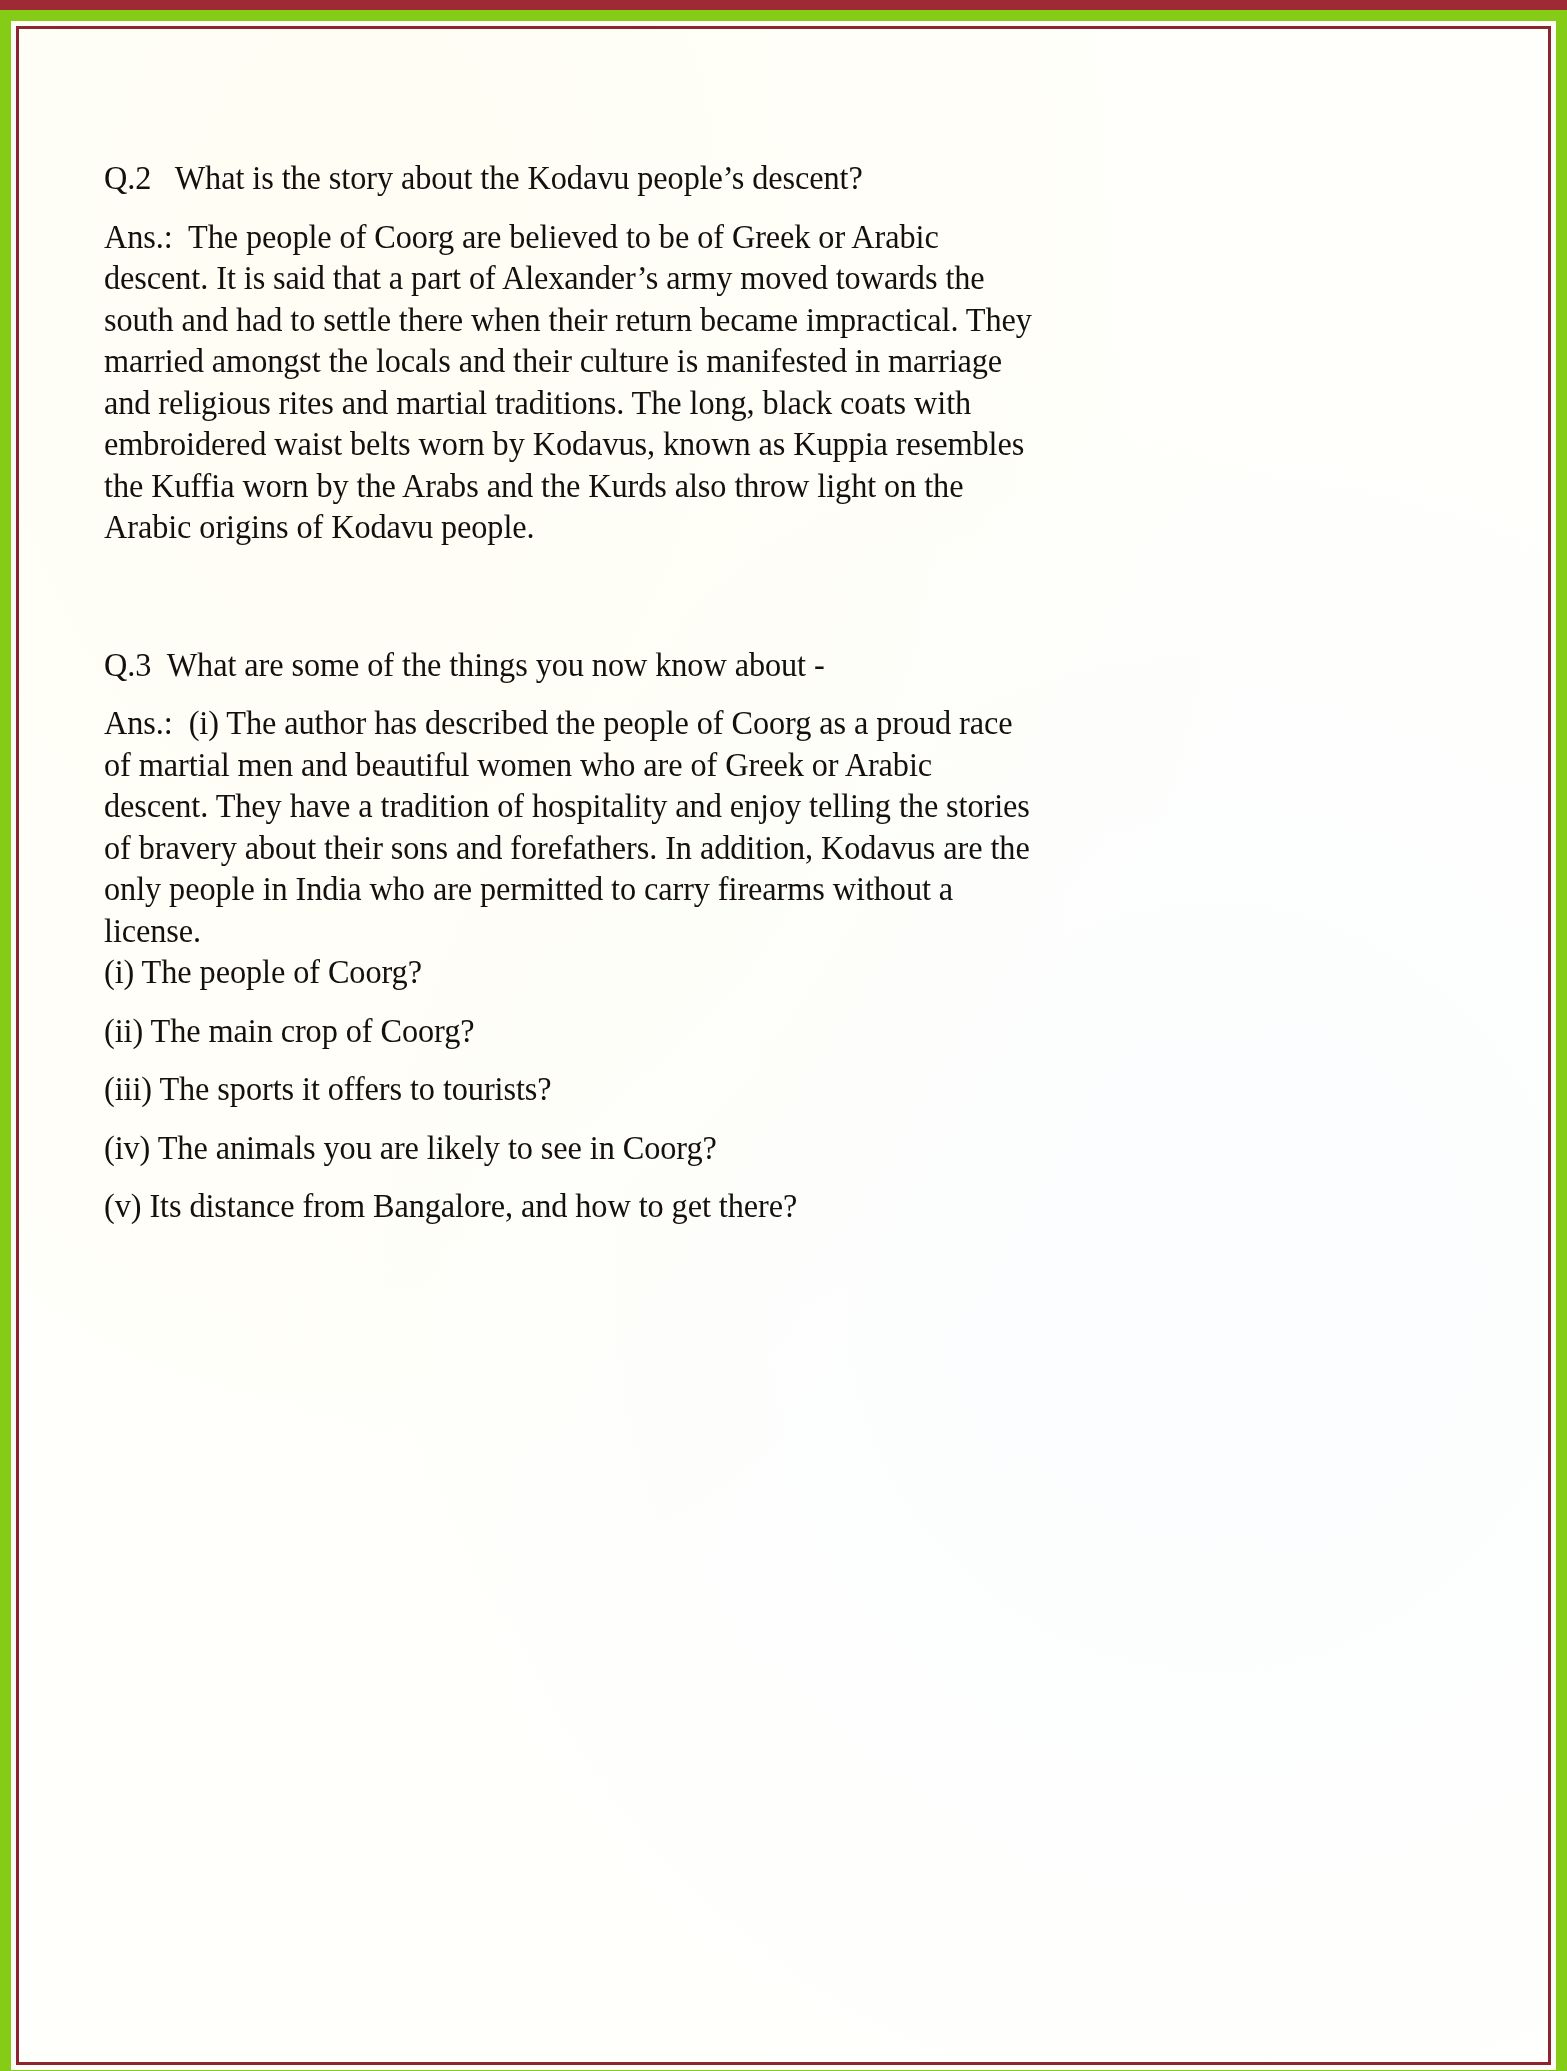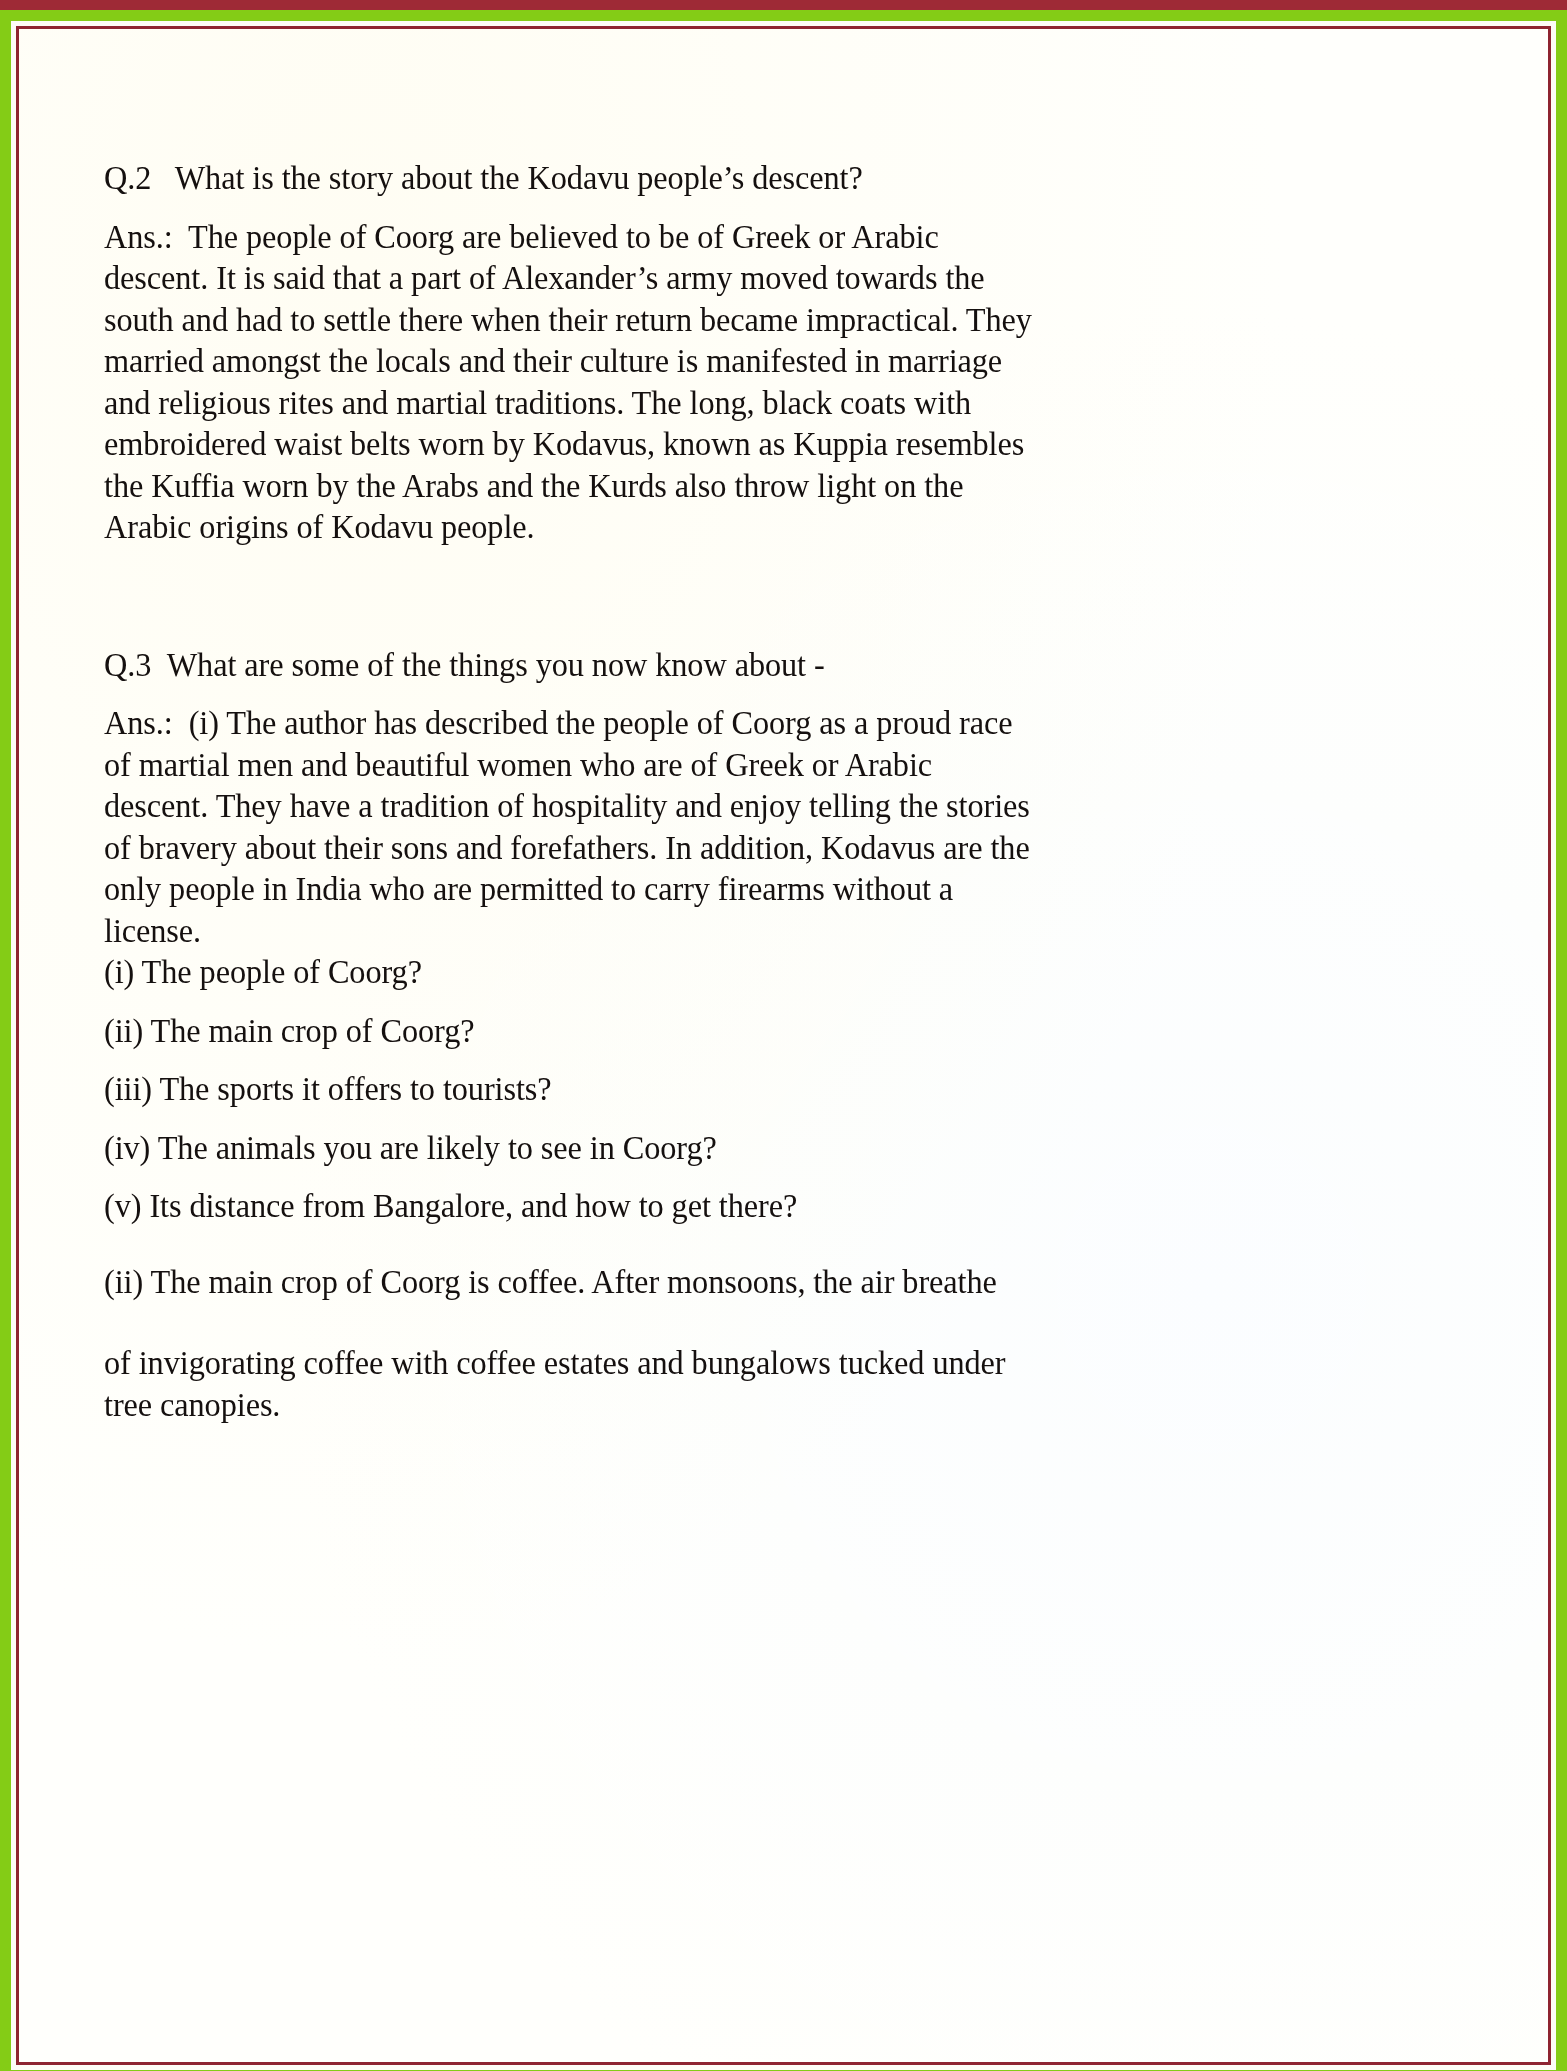--- a/index.html
+++ b/index.html
@@ -122,25 +122,19 @@
           <div>
             <div class="line list-item">(i) The people of Coorg?</div>
             <div class="line list-item">(ii) The main crop of Coorg?</div>
             <div class="line list-item">(iii) The sports it offers to tourists?</div>
             <div class="line list-item">(iv) The animals you are likely to see in Coorg?</div>
             <div class="line list-item">(v) Its distance from Bangalore, and how to get there?</div>
           </div>
 
           <div class="gap-sm"></div>
 
-          <div>
-            <div class="line">(ii) The main crop of Coorg is coffee. After monsoons, the air breathe</div>
-            <div class="gap-md"></div>
-            <div class="line">of invigorating coffee with coffee estates and bungalows tucked under</div>
-            <div class="line">tree canopies.</div>
-          </div>
 
         </div>
 
       </div>
     </div>
   </div>
 </div>
 
 </body></html>

